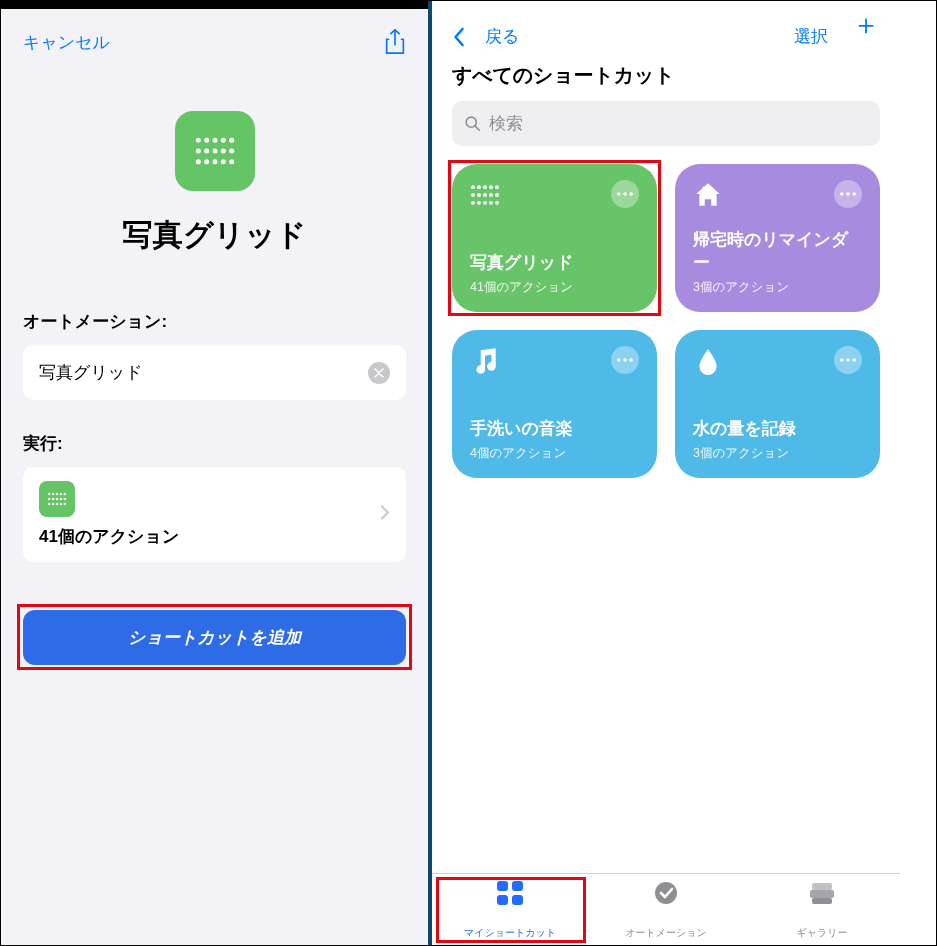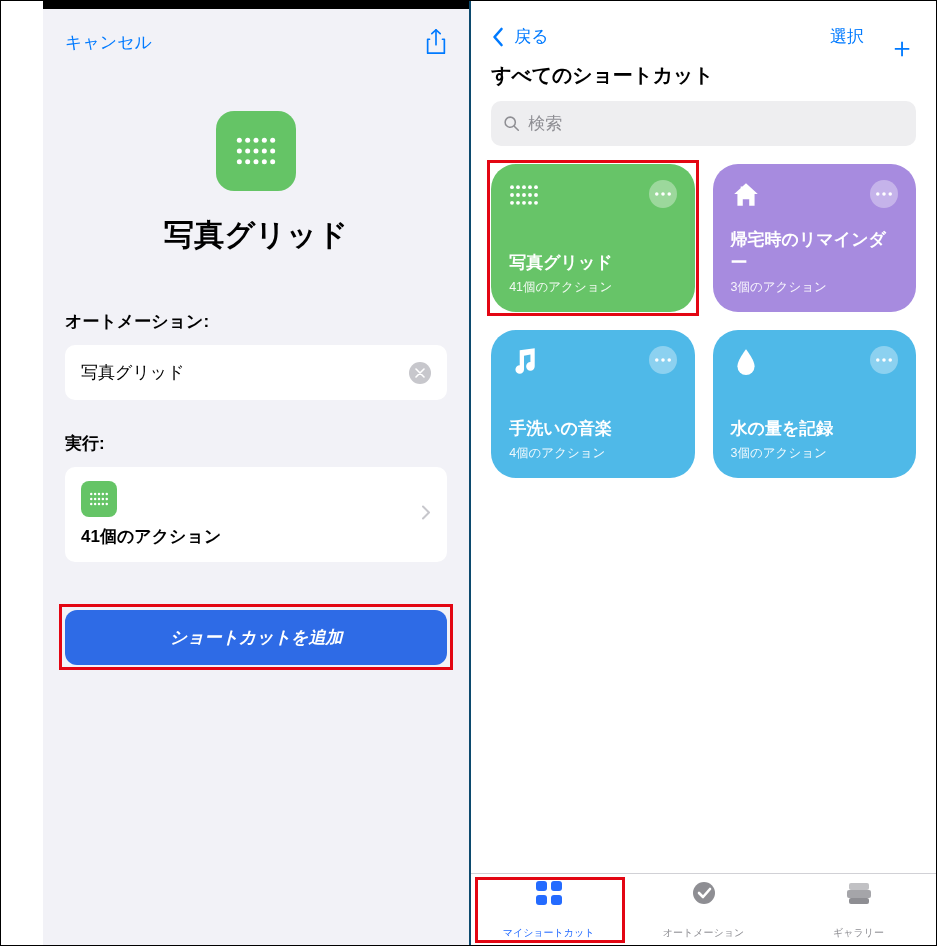--- a/index.html
+++ b/index.html
@@ -11,21 +11,21 @@
   display: flex;
   border: 1px solid #000;
 }
 .screen {
   position: relative;
   height: 944px;
   display: flex;
   flex-direction: column;
   overflow: hidden;
 }
-.screen-left { width: 431px; background: #f2f2f7; border-right: 2px solid #0c4a6e; margin-left: 42px; }
+.screen-left { width: 431px; background: #f2f2f7; border-right: 4px solid #0c4a6e; }
 .screen-right { width: 468px; background: #fff; }
 
 
 .left-sheet-notch {
   height: 8px;
   background: #000;
 }
 .left-header {
   display: flex;
   justify-content: space-between;
@@ -110,23 +110,23 @@
   border: 3px solid #e30613;
   pointer-events: none;
 }
 .hl-addbtn { left: -6px; right: -6px; top: 42px; height: 66px; }
 
 
 .right-header {
   padding: 24px 20px 8px;
   display: flex; align-items: center; justify-content: space-between;
 }
-.back { color: #007aff; font-size: 17px; display: flex; align-items: center; gap: 10px; }
+.back { color: #007aff; font-size: 17px; display: flex; align-items: center; gap: 20px; }
 .back svg { width: 13px; height: 20px; }
-.right-actions { display: flex; align-items: flex-end; gap: 24px; }
+.right-actions { display: flex; align-items: flex-start; gap: 24px; }
 .select-btn { color: #007aff; font-size: 17px; }
 .plus-icon { color: #007aff; font-size: 28px; font-weight: 300; line-height: 0; }
 
 .page-title { font-size: 20px; font-weight: 800; padding: 6px 20px 12px; letter-spacing: -0.2px; }
 
 .search-wrap { padding: 0 20px 18px; }
 .search {
   background: #eeeef0;
   border-radius: 10px;
   padding: 11px 12px;

